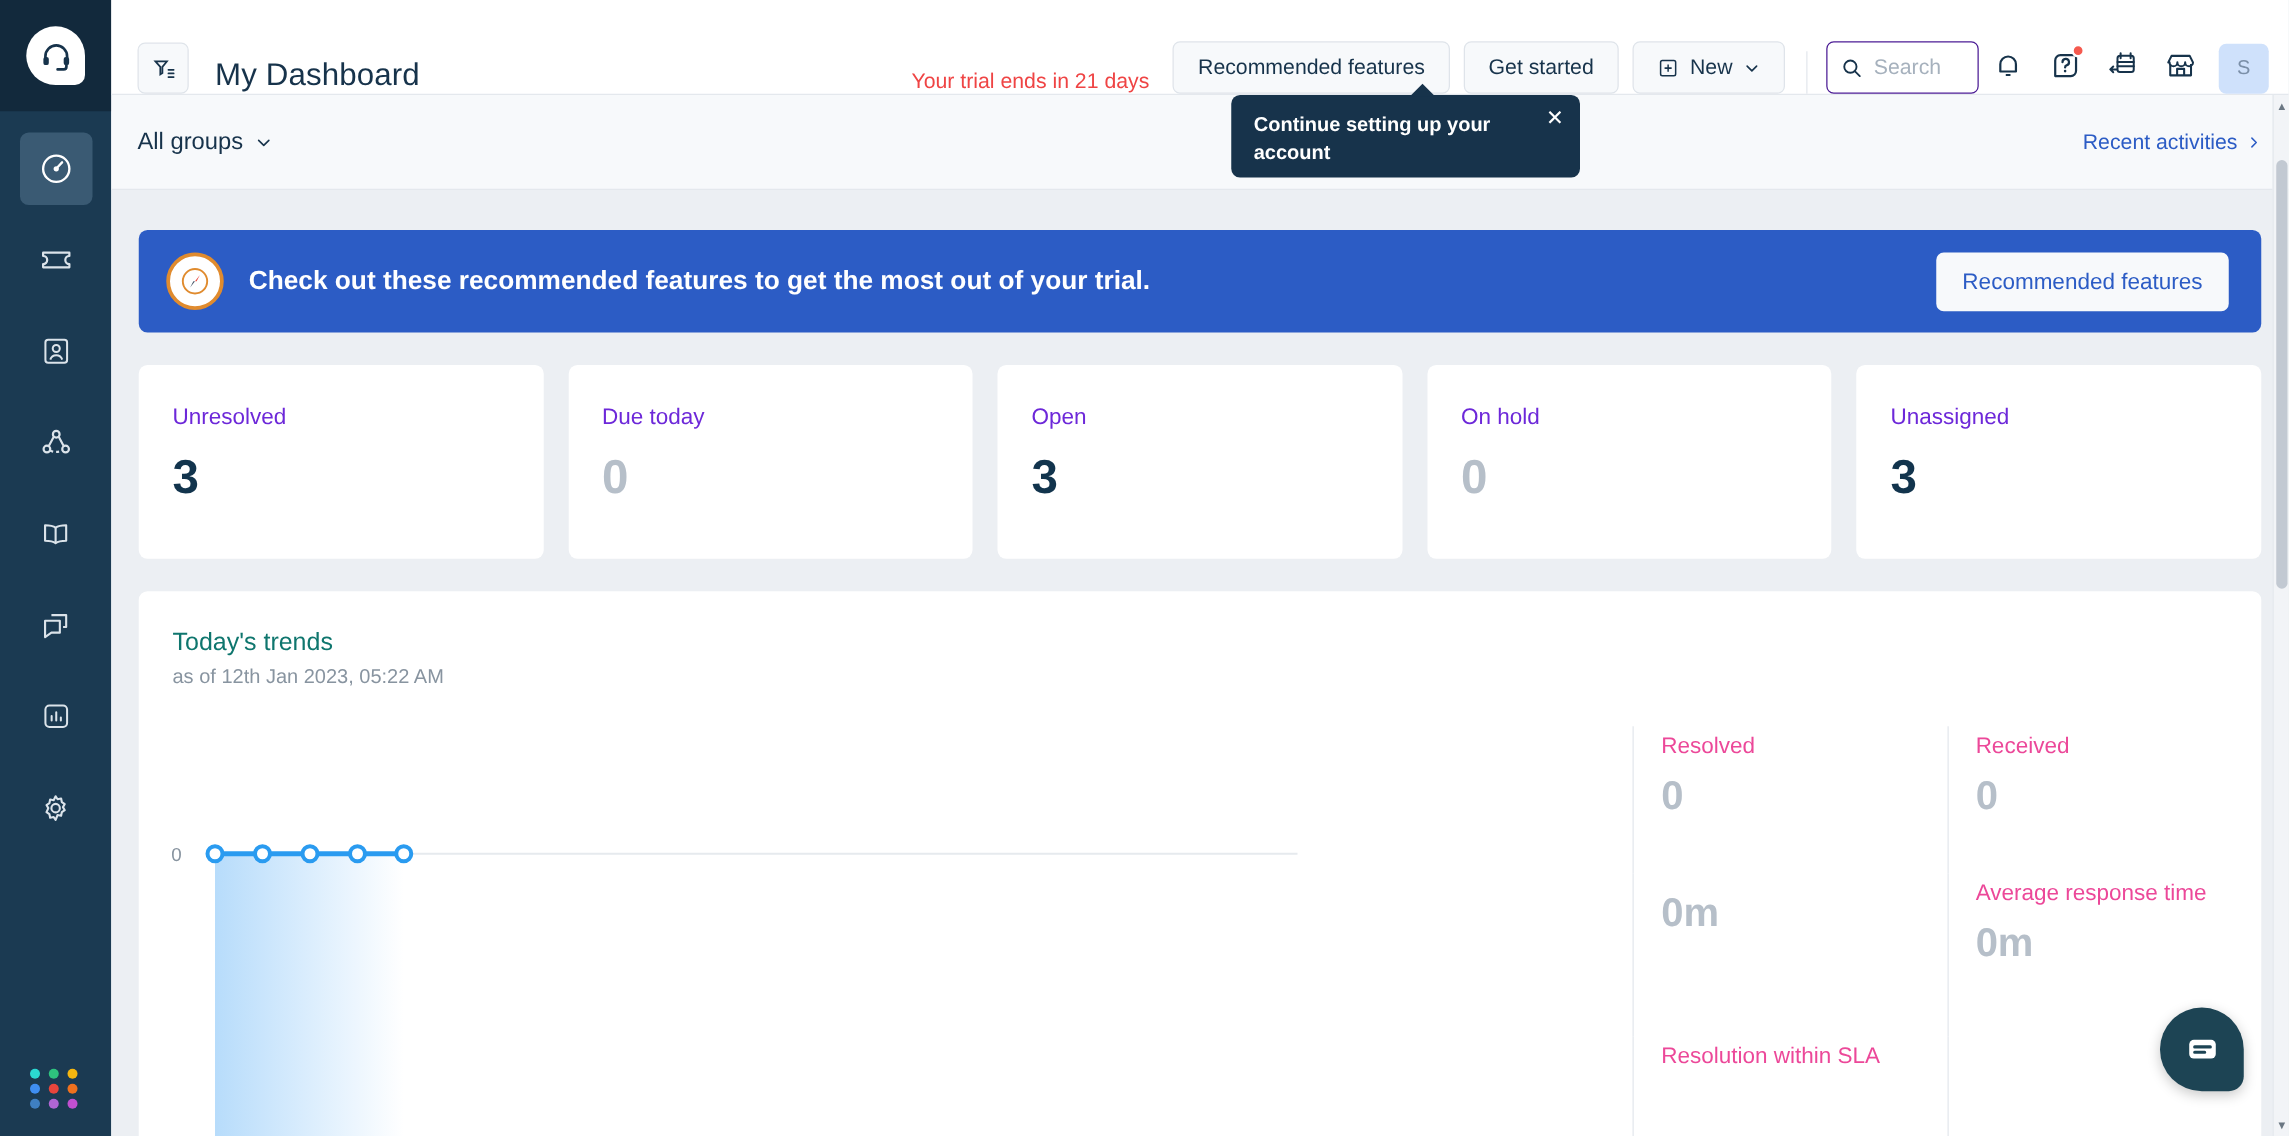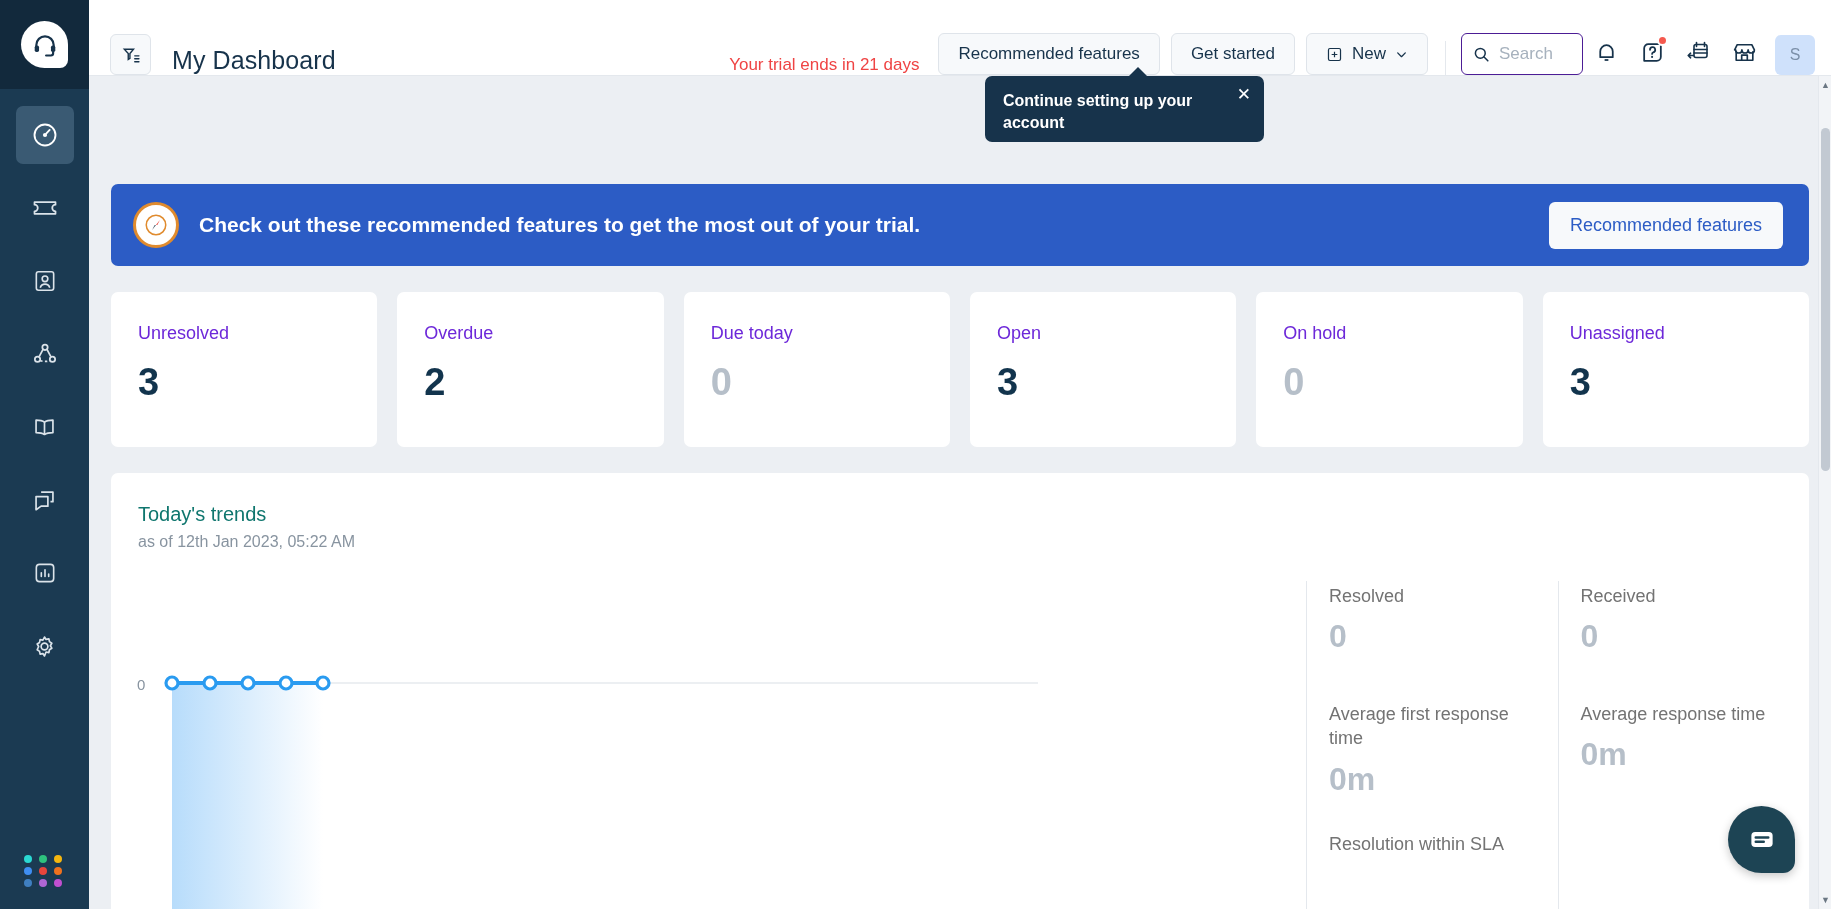--- a/index.html
+++ b/index.html
@@ -164,21 +164,21 @@
   .ylabel0 {
     position: absolute; left: 26px; top: 203px; font-size: 15px; color: #8894a0;
   }
 
   .stats {
     position: absolute; left: 1195px; top: 108px; right: 0; bottom: 0;
     display: grid; grid-template-columns: 1fr 1fr; grid-template-rows: 118px 130px auto;
     column-gap: 0; row-gap: 0;
   }
   .stat { border-left: 1px solid #e4e8ed; padding: 3px 18px 0 22px; }
-  .stat-label { font-size: 18px; color: #737373; line-height: 1.35; }
+  .stat-label { font-size: 18px; color: #ec4899; line-height: 1.35; }
   .stat-value { font-size: 32px; font-weight: bold; color: #b6bfc9; margin-top: 10px; }
 
   
   .fab {
     position: absolute; right: 36px; bottom: 36px; width: 67px; height: 67px;
     background: #1d4454; border-radius: 50% 50% 12px 50%;
     display: flex; align-items: center; justify-content: center; cursor: pointer;
     box-shadow: 0 3px 10px rgba(0,0,0,.22); z-index: 25;
   }
 
@@ -357,43 +357,53 @@
 
     <div class="avatar">S</div>
   </div>
 
   <div class="tooltip">
     <div class="arrow"></div>
     <div class="ttext">Continue setting up your account</div>
     <div class="tclose">✕</div>
   </div>
 
+  <div class="subbar">
+    <div class="groups-sel">
+      <span>All groups</span>
+      <svg width="14" height="14" viewBox="0 0 24 24" fill="none" stroke="#17334b" stroke-width="2.2" stroke-linecap="round" stroke-linejoin="round">
+        <path d="M5 9l7 7 7-7"></path>
+      </svg>
+    </div>
+    <div class="recent">
+      <span>Recent activities</span>
+      <svg width="12" height="12" viewBox="0 0 24 24" fill="none" stroke="#2c5cc5" stroke-width="2.4" stroke-linecap="round" stroke-linejoin="round">
+        <path d="M9 5l7 7-7 7"></path>
+      </svg>
+    </div>
+  </div>
 
   <div class="content">
 
     <div class="banner">
       <div class="compass">
         <svg width="26" height="26" viewBox="0 0 24 24" fill="none">
           <circle cx="12" cy="12" r="9" fill="none" stroke="#e08b2e" stroke-width="1.4"></circle>
           <path d="M12 12 15.6 7.4 13.2 12Z" fill="#e8453c"></path>
           <path d="M12 12 8.4 16.6 10.8 12Z" fill="#445566"></path>
         </svg>
       </div>
       <div class="banner-text">Check out these recommended features to get the most out of your trial.</div>
       <button class="banner-btn">Recommended features</button>
     </div>
 
     <div class="kpis">
       <div class="kpi">
         <div class="kpi-label">Unresolved</div>
         <div class="kpi-value">3</div>
-      </div>
-      <div class="kpi">
-        <div class="kpi-label">Overdue</div>
-        <div class="kpi-value">2</div>
       </div>
       <div class="kpi">
         <div class="kpi-label">Due today</div>
         <div class="kpi-value zero">0</div>
       </div>
       <div class="kpi">
         <div class="kpi-label">Open</div>
         <div class="kpi-value">3</div>
       </div>
       <div class="kpi">
@@ -438,21 +448,20 @@
       <div class="stats">
         <div class="stat">
           <div class="stat-label">Resolved</div>
           <div class="stat-value">0</div>
         </div>
         <div class="stat">
           <div class="stat-label">Received</div>
           <div class="stat-value">0</div>
         </div>
         <div class="stat">
-          <div class="stat-label">Average first response time</div>
           <div class="stat-value">0m</div>
         </div>
         <div class="stat">
           <div class="stat-label">Average response time</div>
           <div class="stat-value">0m</div>
         </div>
         <div class="stat">
           <div class="stat-label">Resolution within SLA</div>
         </div>
         <div class="stat" style="border-left:1px solid #e4e8ed"></div>

